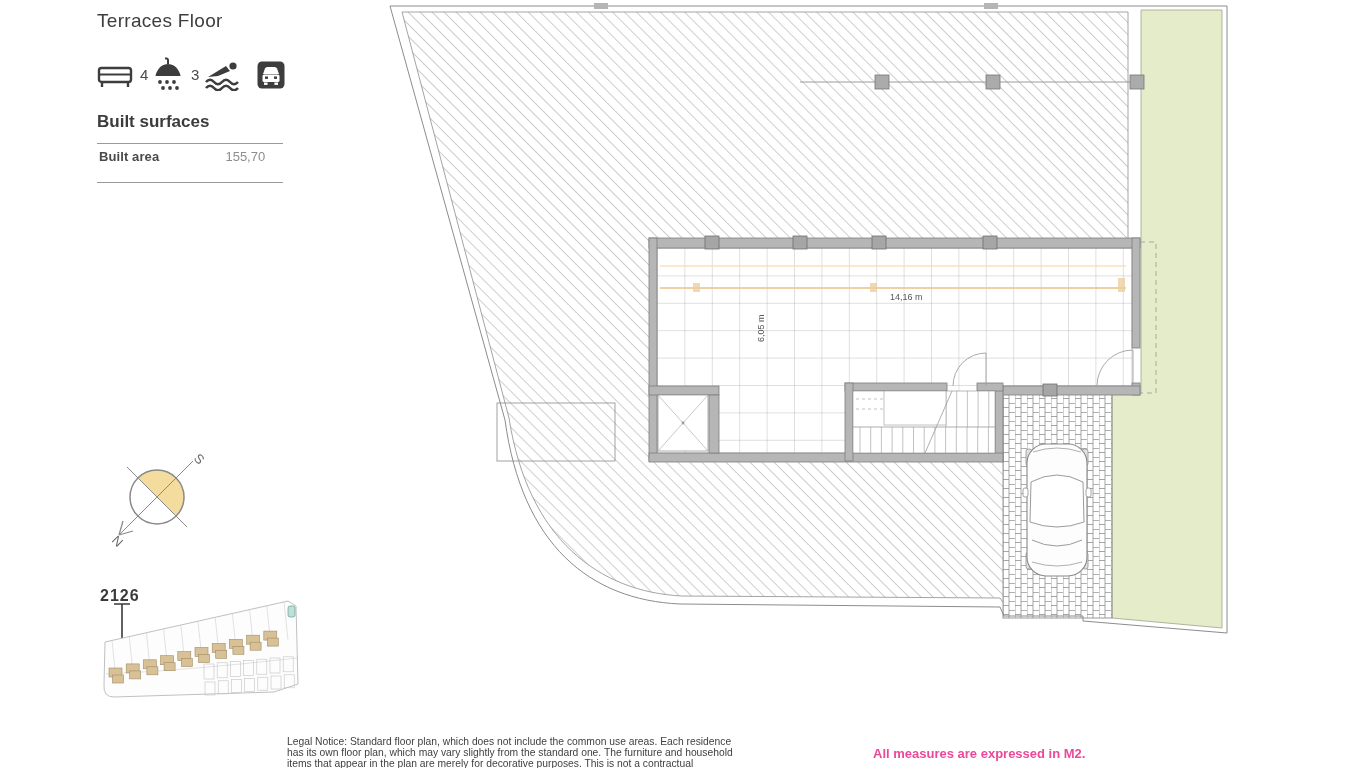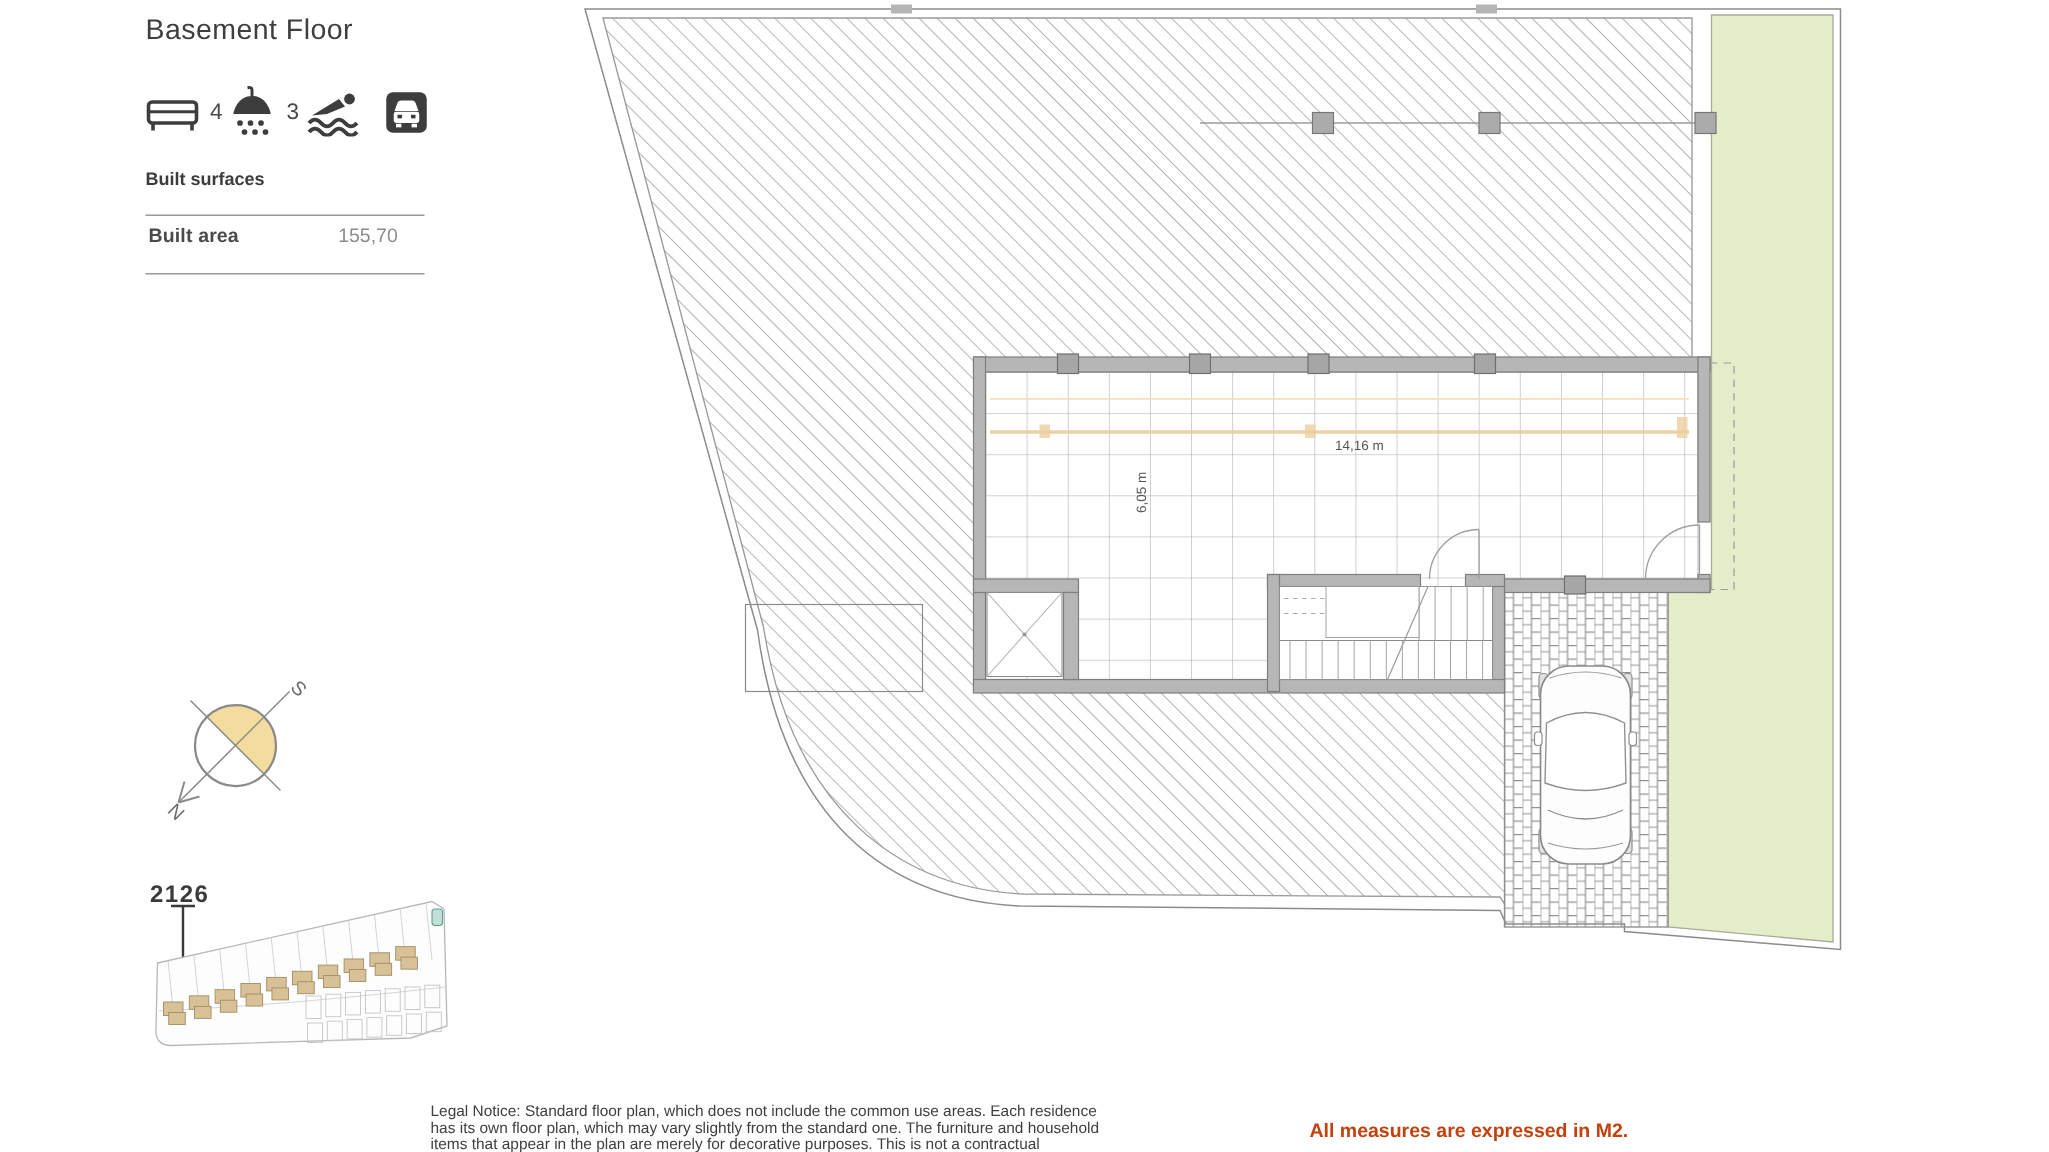--- a/index.html
+++ b/index.html
@@ -1,29 +1,29 @@
 <!DOCTYPE html>
 <html><head>
 <meta charset="utf-8">
 <style>
   html,body{margin:0;padding:0;background:#fff;width:1366px;height:768px;overflow:hidden;
     font-family:"Liberation Sans",sans-serif;color:#3f3f3f;}
   .abs{position:absolute;}
   #page{position:relative;width:1366px;height:768px;background:#fff;}
   #plan-title{left:97px;top:10px;font-size:19px;letter-spacing:.3px;color:#3e3e3e;font-weight:500;}
   .feat-count{font-size:15px;color:#4a4a4a;}
-  #built-heading{left:97px;top:112px;font-size:12px;font-weight:700;color:#3c3c3c;}
+  #built-heading{left:97px;top:112px;font-size:17px;font-weight:700;color:#3c3c3c;}
   #surfaces-table{left:97px;top:143px;width:186px;border-collapse:collapse;font-size:13px;}
   #surfaces-table td{border-top:1px solid #9a9a9a;padding:5px 2px 18px 2px;}
   #surfaces-table tr:last-child td{border-bottom:1px solid #9a9a9a;}
   #surfaces-table td.lbl{color:#4a4a4a;font-weight:600;letter-spacing:.1px;}
   #surfaces-table td.val{color:#8d8d8d;text-align:center;}
   #legal{left:287px;top:736px;width:450px;height:32px;overflow:hidden;
     font-size:10.3px;line-height:11.2px;color:#3f3f3f;}
-  #measures{left:873px;top:746px;font-size:13px;font-weight:600;color:#c2410c;}
+  #measures{left:873px;top:746px;font-size:13px;font-weight:600;color:#ec4899;}
   svg text{font-family:"Liberation Sans",sans-serif;}
 </style>
 </head>
 <body>
 
 <div id="page">
 
   <svg class="abs" style="left:0;top:0" width="1366" height="768" viewBox="0 0 1366 768">
     <defs>
       <pattern id="hatch" width="8.5" height="8.5" patternUnits="userSpaceOnUse" patternTransform="rotate(45)">
@@ -159,21 +159,21 @@
 
     <rect x="497" y="403" width="118" height="58" fill="none" stroke="#8a8a8a" stroke-width="0.8"></rect>
 
     <g>
       <path d="M390,6 L1227,6 L1227,633 L1083,621 L1083,616 L1004,616 L1000,607 L680,604 C590,600 522,545 505,420 Z" fill="none" stroke="#8c8c8c" stroke-width="1"></path>
       <rect x="594" y="3" width="14" height="6" fill="#b5b5b5"></rect>
       <rect x="984" y="3" width="14" height="6" fill="#b5b5b5"></rect>
     </g>
   </svg>
 
-  <div class="abs" id="plan-title">Basement Floor</div>
+  <div class="abs" id="plan-title">Terraces Floor</div>
 
   <svg class="abs" style="left:97px;top:62px" width="36" height="28" viewBox="0 0 36 28">
     <rect x="2" y="6" width="32" height="14" rx="2.5" fill="none" stroke="#3d3d3d" stroke-width="2.4"></rect>
     <line x1="2" y1="12.5" x2="34" y2="12.5" stroke="#3d3d3d" stroke-width="2"></line>
     <line x1="5" y1="20" x2="5" y2="25" stroke="#3d3d3d" stroke-width="2.4"></line>
     <line x1="31" y1="20" x2="31" y2="25" stroke="#3d3d3d" stroke-width="2.4"></line>
   </svg>
   <span class="abs feat-count" style="left:140px;top:66px">4</span>
 
   <svg class="abs" style="left:152px;top:57px" width="32" height="36" viewBox="0 0 32 36">

